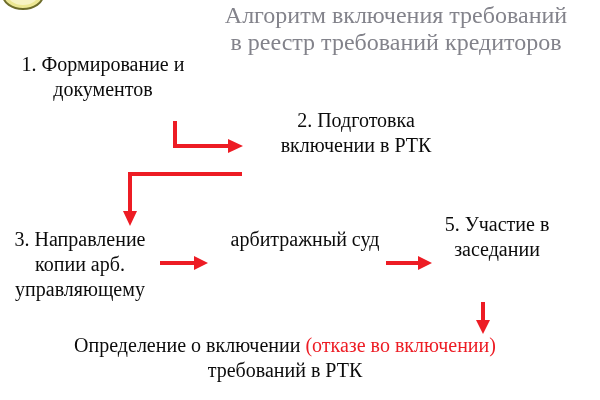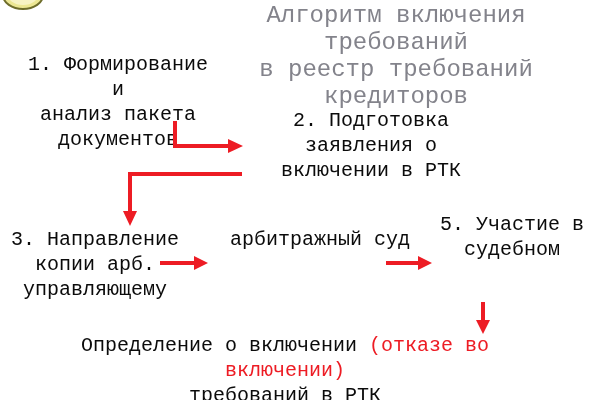--- a/index.html
+++ b/index.html
@@ -9,34 +9,34 @@
     --bg:#ffffff;
     --coin-fill:#ece793;
     --coin-stroke:#6e6d2b;
   }
   *{margin:0;padding:0;box-sizing:border-box;}
   html,body{background:#fff;}
   .canvas{
     position:relative;
     width:600px;height:400px;
     background:var(--bg);
-    font-family:Liberation Mono, monospace;
+    font-family:Liberation Serif, serif;
     overflow:hidden;
   }
   .slide-title{
     position:absolute;left:190px;top:2px;width:412px;
     text-align:center;
     color:var(--title-color);
     font-size:24px;line-height:27px;
   }
   .step{
     position:absolute;
     text-align:center;
     color:var(--text-color);
-    font-size:20px;line-height:25px;margin-left:15px;
+    font-size:20px;line-height:25px;
   }
   .step-1{left:3px;top:52px;width:200px;}
   .step-2{left:256px;top:108px;width:200px;}
   .step-3{left:-20px;top:227px;width:200px;}
   .step-4{left:205px;top:227px;width:200px;}
   .step-5{left:412px;top:212px;width:170px;}
   .outcome{
     position:absolute;left:25px;top:333px;width:520px;
     text-align:center;color:var(--text-color);
     font-size:20px;line-height:25px;
@@ -59,43 +59,41 @@
     <ellipse class="coin-inner" cx="22" cy="-7" rx="16" ry="12"></ellipse>
   </svg>
 
   <div class="slide-title">
     <div>Алгоритм включения требований</div>
     <div>в реестр требований кредиторов</div>
   </div>
 
   <div class="step step-1">
     <div>1. Формирование и</div>
-    <div>анализ пакета</div>
     <div>документов</div>
   </div>
 
   <div class="step step-2">
     <div>2. Подготовка</div>
-    <div>заявления о</div>
     <div>включении в РТК</div>
   </div>
 
   <div class="step step-3">
     <div>3. Направление</div>
     <div>копии арб.</div>
     <div>управляющему</div>
   </div>
 
   <div class="step step-4">
     <div>арбитражный суд</div>
   </div>
 
   <div class="step step-5">
     <div>5. Участие в</div>
-    <div>судебном</div>
+    <div>заседании</div>
   </div>
 
   <div class="outcome">
     <div><span>Определение о включении </span><span class="red">(отказе во включении)</span></div>
     <div>требований в РТК</div>
   </div>
 
   <svg class="arrows-layer" viewBox="0 0 600 400">
     <g>
       <path class="arrow-line" d="M175 121 L175 146 L229 146"></path>

